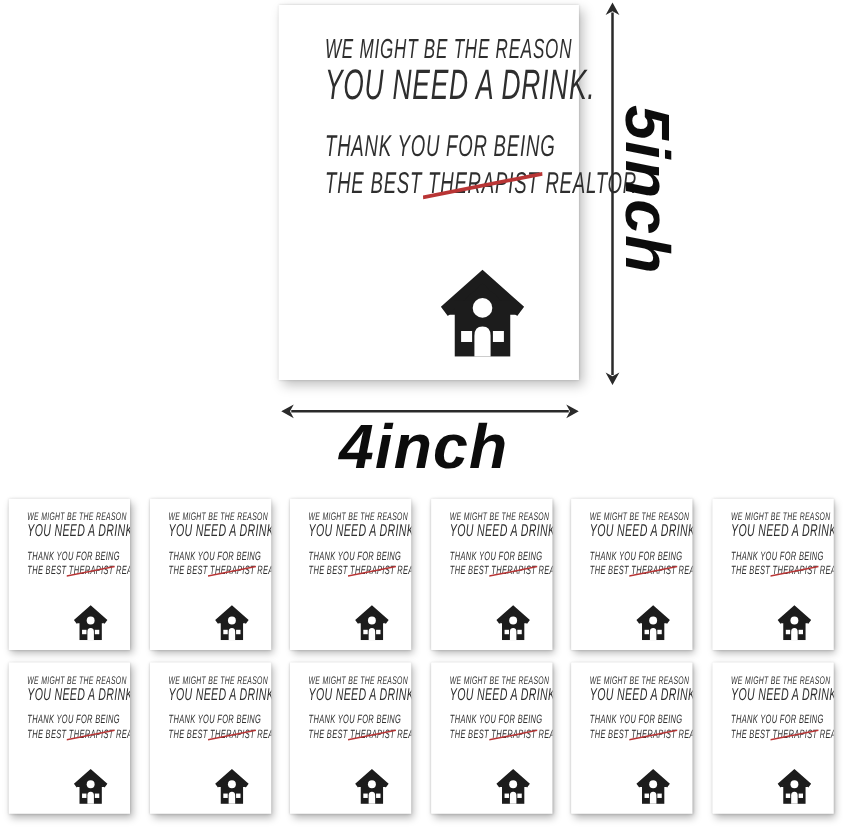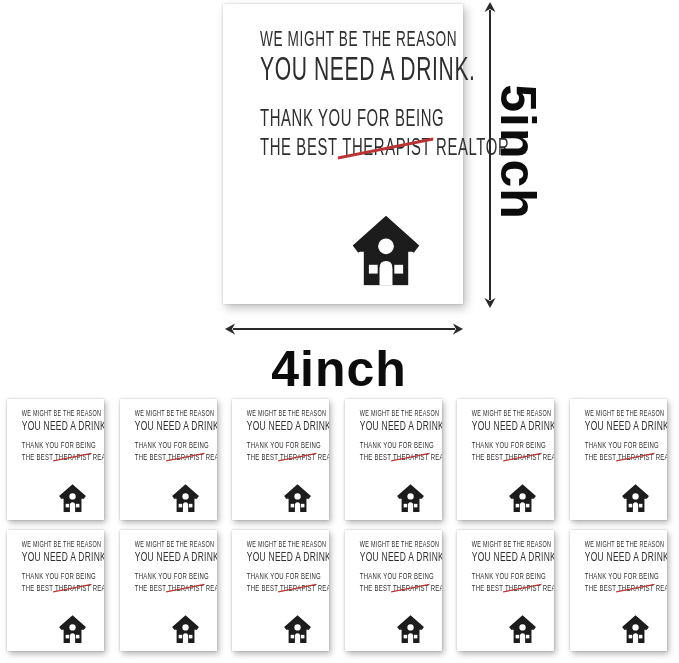--- a/index.html
+++ b/index.html
@@ -6,20 +6,21 @@
   html, body { background: #ffffff; }
   body { font-family: "Liberation Sans", sans-serif; }
 
   .stage {
     position: relative;
     width: 679px;
     height: 663px;
     background: #ffffff;
     overflow: hidden;
     margin: 0 auto;
+    font-style: italic;
   }
 
   
   .card-art {
     position: absolute;
     width: 240px;
     height: 300px;
     background: #ffffff;
   }
   .card-text {
@@ -70,21 +71,21 @@
   .label-height {
     left: 418px;
     top: 122px;
     width: 200px;
     height: 60px;
     line-height: 60px;
     transform: rotate(90deg);
   }
   .label-width {
     left: 239px;
-    top: 344px;
+    top: 332px;
     width: 200px;
     height: 50px;
     line-height: 50px;
   }
 
   
   .grid-row { position: absolute; left: 7px; display: flex; gap: 15.6px; }
   .row-1 { top: 399px; }
   .row-2 { top: 530px; }
   .mini {

